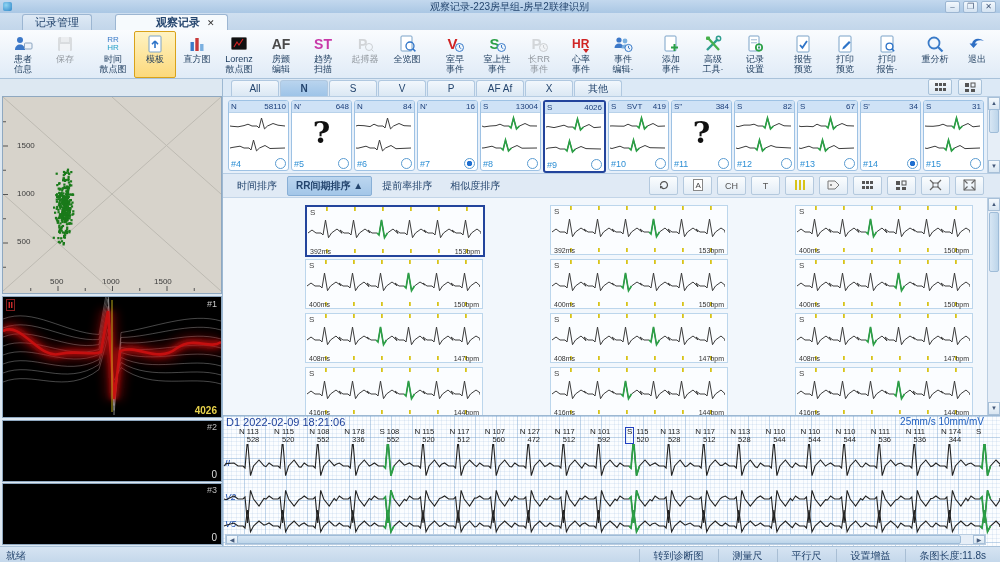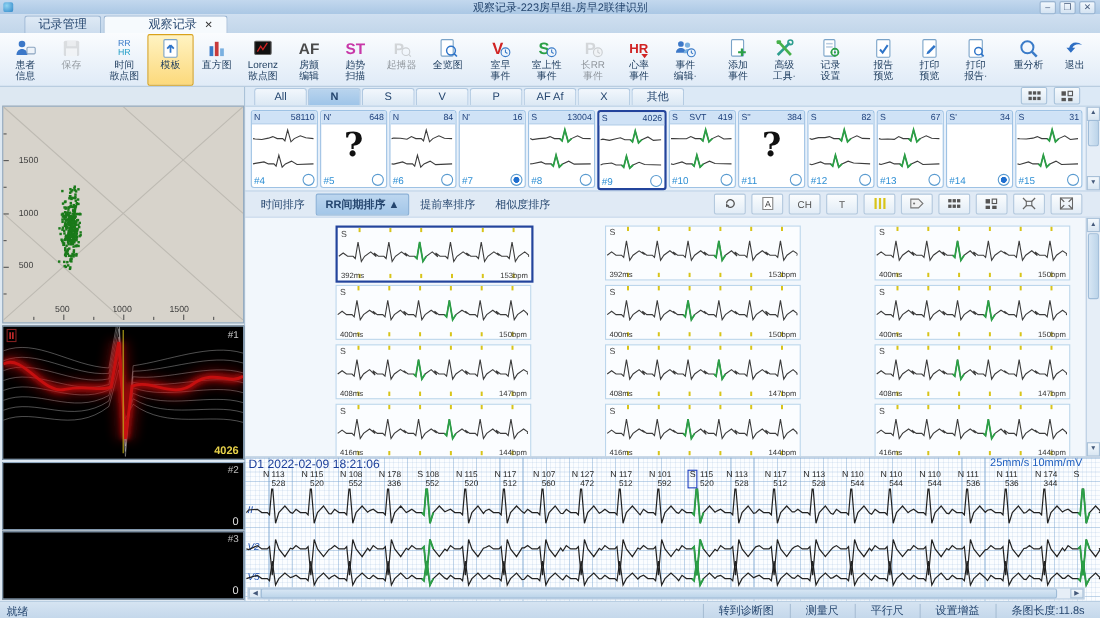--- a/index.html
+++ b/index.html
@@ -8,24 +8,24 @@
        background:#e4edf6;user-select:none;}
   
   .titlebar{height:13px;background:linear-gradient(#c3d8ee,#aac7e4);display:flex;align-items:center;
             font-size:10px;color:#24456e;}
   .appicon{width:9px;height:9px;margin:0 4px 0 3px;border-radius:2px;background:radial-gradient(circle at 35% 35%,#8fd4f2,#2f86c8);}
   .titlebar .ttext{position:absolute;left:430px;font-size:10px;}
   .winbtns{margin-left:auto;display:flex;gap:3px;padding-right:4px;}
   .winbtn{width:13px;height:10px;font-size:8px;line-height:9px;text-align:center;color:#44597a;
           background:linear-gradient(#f3f8fd,#d4e3f2);border:1px solid #9cb6d2;border-radius:2px;}
   
-  .tabbar{height:17px;background:linear-gradient(#cfdff0,#c2d6ea);display:flex;align-items:flex-end;padding-left:22px;}
+  .tabbar{height:17px;background:linear-gradient(#cfdff0,#c2d6ea);display:flex;align-items:flex-end;padding-left:22px;gap:21px;}
   .ntab{height:15px;line-height:15px;padding:0 12px;margin-right:2px;font-size:11px;color:#24456e;
         border:1px solid #9cb6d2;border-bottom:none;border-radius:3px 3px 0 0;background:linear-gradient(#dfeaf5,#cdddee);}
-  .ntab.active{background:#f6fafd;font-weight:normal;padding-left:40px;}
+  .ntab.active{background:#f6fafd;font-weight:bold;padding-left:40px;}
   .ntab .x{margin-left:7px;font-size:9px;color:#333;}
   
   .toolbar{height:47px;background:linear-gradient(#fafcfe,#e0ebf7);border-bottom:1px solid #a9c2da;
            display:flex;align-items:stretch;padding:1px 2px 0 2px;}
   .tbtn{display:flex;flex-direction:column;align-items:center;justify-content:flex-start;
         padding:1px 3px 0 3px;min-width:34px;border:1px solid transparent;border-radius:2px;}
   .tbtn .tbic{height:21px;display:flex;align-items:center;justify-content:center;}
   .tbtn .tblabel{font-size:9px;line-height:10px;text-align:center;white-space:pre-line;color:#1b3a5c;}
   .tbtn.sel{background:linear-gradient(#fff3c2,#fcd97c);border-color:#d9a21a;}
   .tbtn.dis{opacity:.5;filter:grayscale(85%);}

